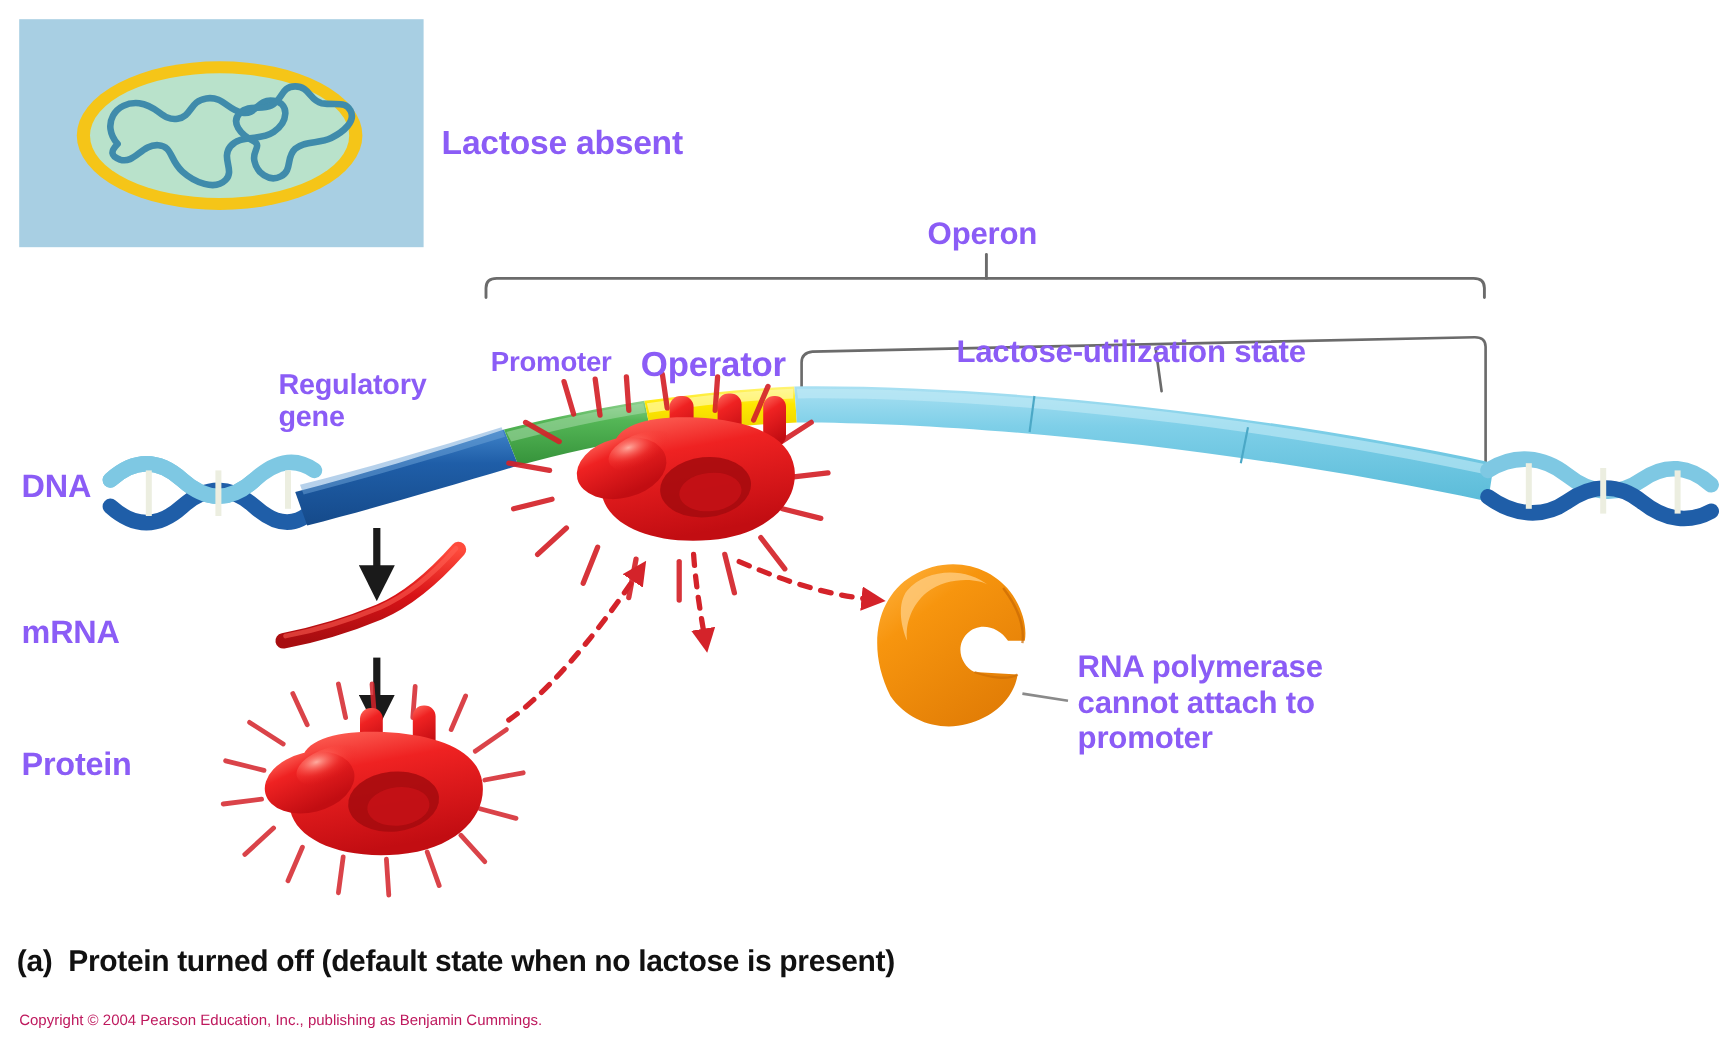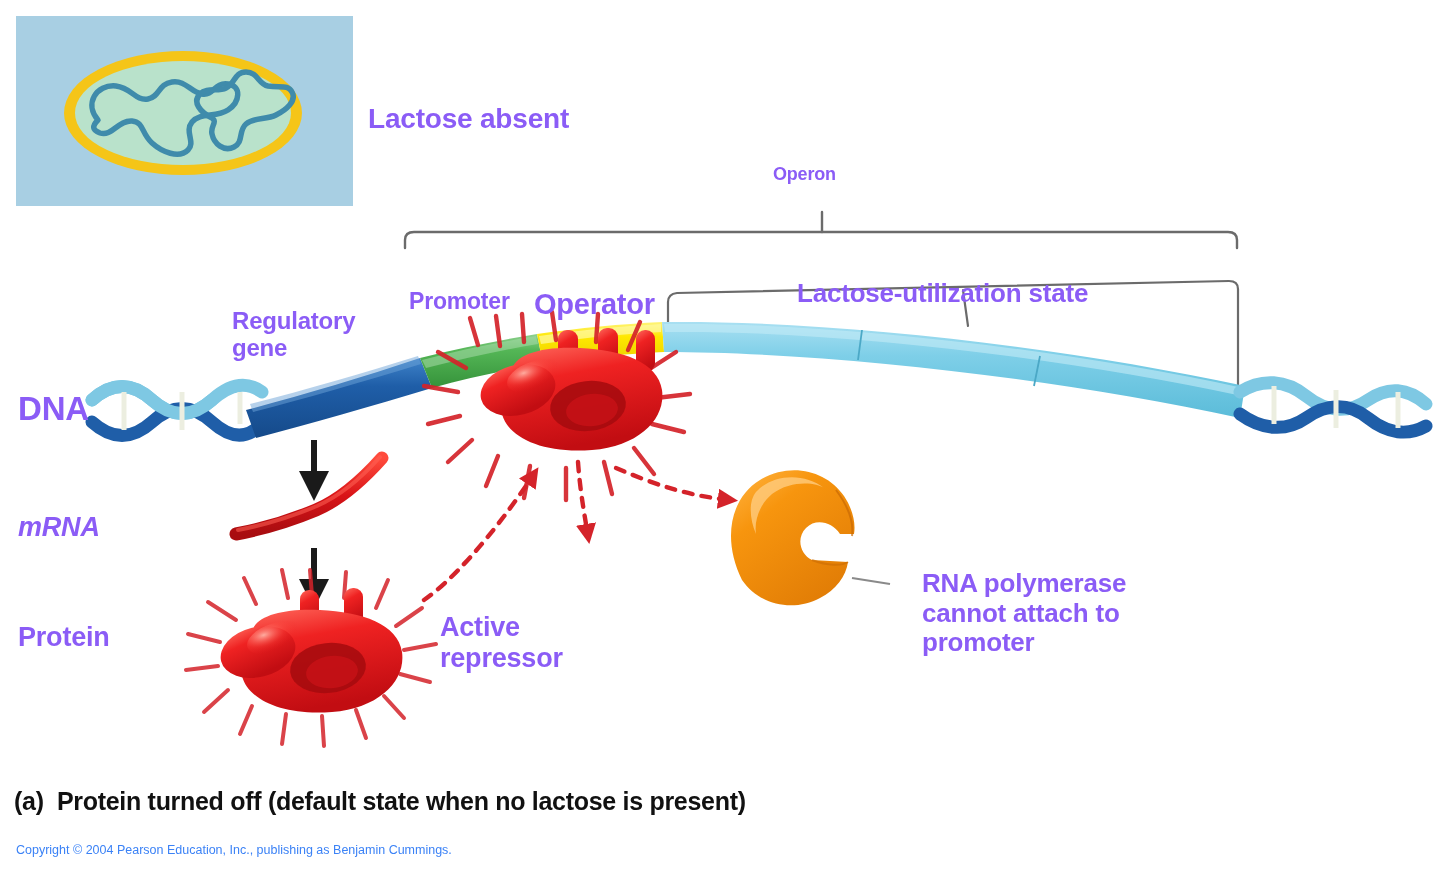--- a/index.html
+++ b/index.html
@@ -27,50 +27,50 @@
   }
   .lbl {
     position: absolute;
     color: #8b5cf6;
     font-family: "Liberation Sans", sans-serif;
     font-weight: bold;
     line-height: 1.14;
     white-space: pre;
     letter-spacing: -0.2px;
   }
-  .lbl-dna      { left: 18px;  top: 390px; font-size: 33px; }
-  .lbl-mrna     { left: 18px;  top: 512px; font-size: 27px; font-style: italic; }
+  .lbl-dna      { left: 18px;  top: 390px; font-size: 27px; }
+  .lbl-mrna     { left: 18px;  top: 512px; font-size: 27px; }
   .lbl-protein  { left: 18px;  top: 622px; font-size: 27px; }
   .lbl-lactose  { left: 368px; top: 103px; font-size: 28px; }
-  .lbl-operon   { left: 773px; top: 164px; font-size: 18px; }
+  .lbl-operon   { left: 773px; top: 180px; font-size: 26px; }
   .lbl-regul    { left: 232px; top: 283px; font-size: 24px; margin-top: 24px; }
   .lbl-promoter { left: 409px; top: 288px; font-size: 23px; }
   .lbl-operator { left: 534px; top: 288px; font-size: 29px; }
   .lbl-lugenes  { left: 797px; top: 279px; font-size: 26px; }
   .lbl-active   { left: 440px; top: 612px; font-size: 27px; }
-  .lbl-rnap     { left: 898px; top: 569px; font-size: 26px; margin-left: 24px; }
+  .lbl-rnap     { left: 898px; top: 541px; font-size: 26px; }
 
   .caption {
     position: absolute;
     left: 14px;
     top: 787px;
     font-size: 25px;
     font-weight: bold;
     color: #111111;
     white-space: pre;
     letter-spacing: -0.3px;
   }
   .caption .normal { font-weight: bold; text-align: right; }
   .copyright {
     position: absolute;
     left: 16px;
     top: 843px;
     font-size: 12.5px;
     font-weight: normal;
-    color: #3b82f6;
+    color: #be185d;
     white-space: pre;
   }
 </style>
 </head>
 <body>
 
 <div id="figure">
 
   <svg id="art" viewBox="0 0 1440 875" xmlns="http://www.w3.org/2000/svg">
 
@@ -296,22 +296,20 @@
 
   <div class="lbl lbl-lactose">Lactose absent</div>
 
   <div class="lbl lbl-operon">Operon</div>
   <div class="lbl lbl-regul">Regulatory
 gene</div>
   <div class="lbl lbl-promoter">Promoter</div>
   <div class="lbl lbl-operator">Operator</div>
   <div class="lbl lbl-lugenes">Lactose-utilization state</div>
 
-  <div class="lbl lbl-active">Active
-repressor</div>
   <div class="lbl lbl-rnap">RNA polymerase
 cannot attach to
 promoter</div>
 
   <div class="caption"><span>(a)</span>  <span>Protein turned off</span> <span class="normal">(default state when no lactose is present)</span></div>
 
   <div class="copyright">Copyright © 2004 Pearson Education, Inc., publishing as Benjamin Cummings.</div>
 
 </div>
 

